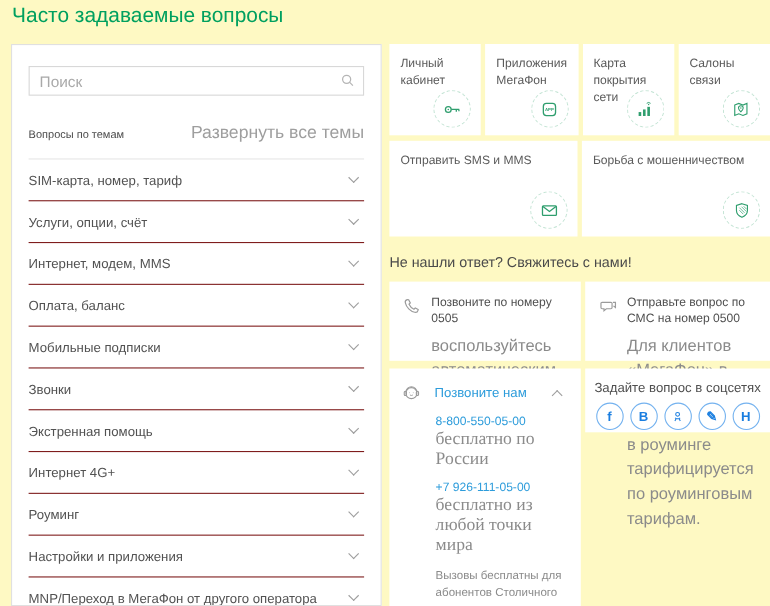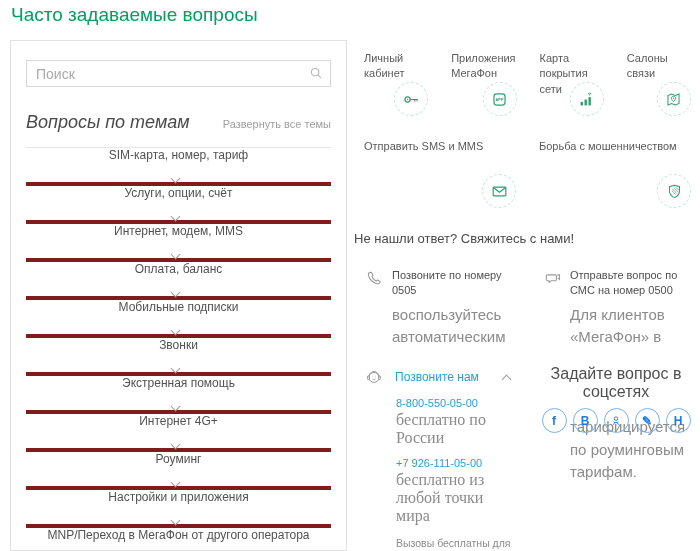--- a/index.html
+++ b/index.html
@@ -1,19 +1,19 @@
 <!DOCTYPE html>
 <html><head>
 <meta charset="utf-8">
 <style>
   * { margin:0; padding:0; box-sizing:border-box; }
   html,body { background:#ececec; }
   .page {
     position:relative; width:700px; height:551px; overflow:hidden;
-    background:#ffffff;
+    background:#fef9c3;
     font-family:"Liberation Sans", sans-serif;
     color:#4a4a4a;
   }
   
   .page-title {
     position:absolute; left:11px; top:4px;
     font-size:19px; font-weight:400; color:#00a05f;
   }
   
   .left-card {
@@ -25,26 +25,26 @@
   .search-wrap input {
     width:100%; height:27px; border:1px solid #d8d8d8; background:#fff;
     font-family:"Liberation Sans", sans-serif; font-size:14px; color:#555;
     padding:0 28px 0 9px; outline:none;
   }
   .search-wrap input::placeholder { color:#a9a9a9; }
   .search-icon { position:absolute; right:8px; top:6px; width:14px; height:14px; cursor:pointer; }
   .topics-head {
     margin-top:25px; display:flex; align-items:baseline; justify-content:space-between;
   }
-  .topics-heading { font-size:18px; color:#4a4a4a;font-style:italic; }
-  .expand-all { font-size:11px; color:#9e9e9e; text-decoration:none; cursor:pointer; }
+  .topics-heading { font-size:10px; color:#4a4a4a; }
+  .expand-all { font-size:16px; color:#9e9e9e; text-decoration:none; cursor:pointer; }
   .topic-list { margin-top:14px; border-top:1px solid #e6e6e6; }
   .topic-row {
     height:38px; display:flex; align-items:center; justify-content:space-between;
-    border-bottom:4px solid #7f1d1d; cursor:pointer;flex-direction:column;
+    border-bottom:1px solid #7f1d1d; cursor:pointer;
   }
   .topic-label { font-size:12px; color:#525252; }
   .chev {
     width:7px; height:7px; border-right:1.4px solid #9e9e9e; border-bottom:1.4px solid #9e9e9e;
     transform:rotate(45deg); margin-right:6px; margin-top:-4px; flex:0 0 auto;
   }
   .chev.up { transform:rotate(-135deg); margin-top:4px; }
   
   .right-col { position:absolute; left:354px; top:40px; width:346px; }
   .grid4 { display:grid; grid-template-columns:repeat(4,1fr); gap:4px; }
@@ -57,42 +57,42 @@
   .tile-label { font-size:11px; line-height:1.4; color:#5a5a5a; }
   .icon-circle {
     position:absolute; right:9px; bottom:7px; width:34px; height:34px;
     border:1px dashed #c6e5d6; border-radius:50%;
     display:flex; align-items:center; justify-content:center;
   }
   .gicon { width:19px; height:19px; stroke:#2f9e6e; fill:none; stroke-width:1.5; }
   
   .contact-heading { margin:16px 0 10px; font-size:13px; color:#4a4a4a; }
   .contact-grid { display:grid; grid-template-columns:174px 168px; gap:4px; }
-  .contact-card { background:#fff; height:92px; padding:12px 10px 10px 10px; display:flex; gap:8px; }
+  .contact-card { background:#fff; height:72px; padding:12px 10px 10px 10px; display:flex; gap:8px; }
   .contact-icon { flex:0 0 20px; width:20px; height:20px; stroke:#9b9b9b; fill:none; stroke-width:1.3; margin-top:1px; }
   .contact-title { font-size:11px; color:#4f4f4f; line-height:1.35; margin-bottom:6px; }
   .contact-body { font-size:15px; color:#8b8b8b; line-height:1.5; }
   
   .bottom-grid { display:grid; grid-template-columns:174px 168px; gap:4px; margin-top:7px; align-items:start; }
   .call-panel { background:#fff; }
   .call-header { display:flex; align-items:center; gap:11px; padding:12px 12px 0 10px; cursor:pointer; }
   .call-header .hicon { flex:0 0 20px; width:20px; height:20px; stroke:#9b9b9b; fill:none; stroke-width:1.2; }
   .call-title { font-size:12px; color:#2d9cdb; }
   .call-header .chev { margin-left:auto; }
   .call-body { padding:10px 12px 0 42px; }
   .phone-number { display:block; font-size:11px; color:#2d9cdb; text-decoration:none; cursor:pointer; margin-bottom:2px; }
   .phone-note { font-size:16px; color:#8b8b8b; margin-bottom:10px;font-family:Liberation Serif, serif; }
   .call-note { font-size:10.5px; color:#8b8b8b; line-height:1.55; margin:2px 0 13px; }
   .panel-link-row {
     display:flex; align-items:center; gap:12px; padding:9px 12px; cursor:pointer;
     border-top:1px solid #e8e8e8;
   }
   
   .social-card { background:#fff; height:58px; padding-top:10px; text-align:center; }
-  .social-heading { font-size:16px; color:#4f4f4f; }
+  .social-heading { font-size:12px; color:#4f4f4f; }
   .social-row { margin-top:7px; display:flex; justify-content:center; gap:6px; }
   .social-circle {
     width:25px; height:25px; border:1px solid #74b2ef; border-radius:50%;
     display:flex; align-items:center; justify-content:center; cursor:pointer;
     color:#1a7ee0; font-size:12px; font-weight:bold;
   }
   .social-circle svg { width:14px; height:14px; stroke:#1a7ee0; fill:none; stroke-width:1.6; }
   .social-glyph { line-height:1; }
 </style>
 </head>

